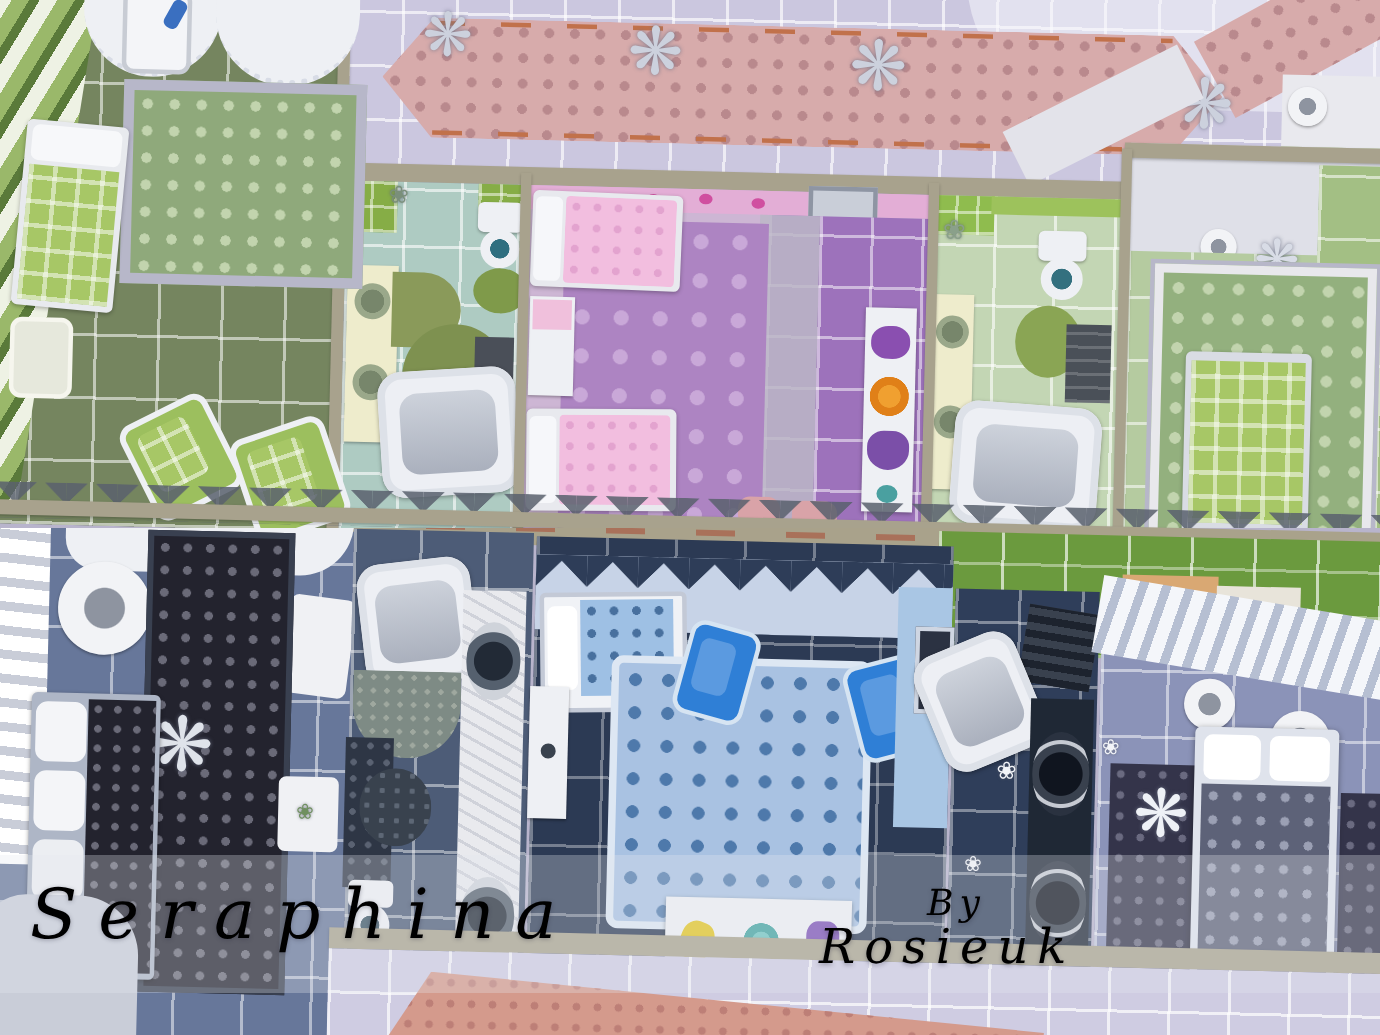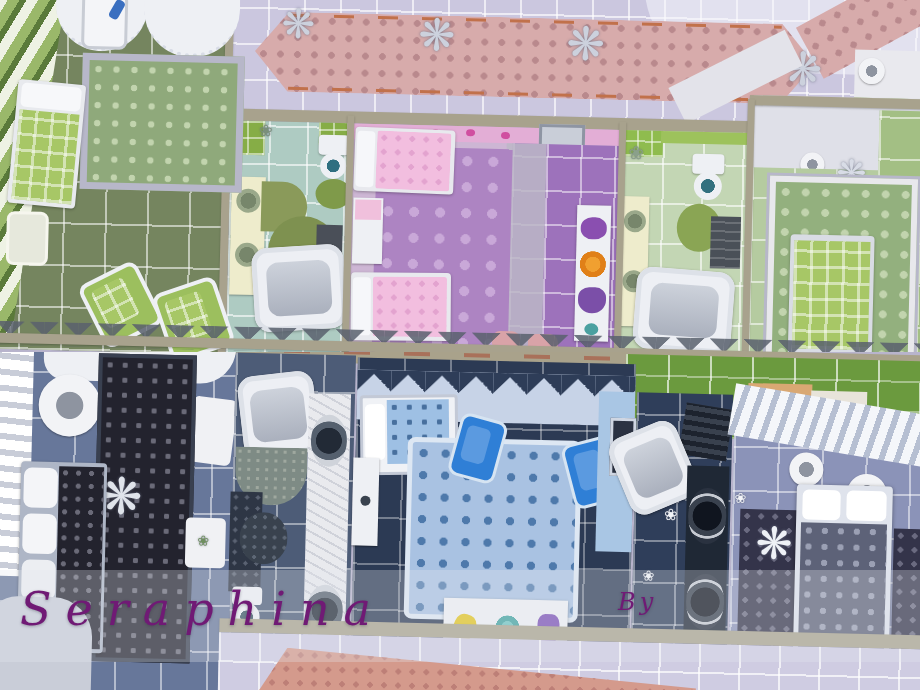--- a/index.html
+++ b/index.html
@@ -28,21 +28,21 @@
   .basin{border-radius:50%;}
   .zig{background-image:
         linear-gradient(135deg, var(--z) 25%, transparent 25%),
         linear-gradient(225deg, var(--z) 25%, transparent 25%);
        background-size:34px 100%;background-repeat:repeat-x;}
   .chand{line-height:1;color:#ccd1dd;text-shadow:0 0 3px rgba(110,115,135,.9);}
   .flower{line-height:1;color:#f2f4f8;text-shadow:0 0 2px rgba(90,95,110,.8);}
   .wall{background:#a8a28d;box-shadow:0 1px 2px rgba(0,0,0,.25);}
   .panel{position:absolute;left:0;width:920px;overflow:hidden;}
   .scene{position:absolute;inset:0;transform:rotate(1.4deg);}
-  .script{font-family:"DejaVu Serif","Liberation Serif",serif;font-style:italic;color:#701a75;
+  .script{font-family:"DejaVu Serif","Liberation Serif",serif;font-style:italic;color:#000000;
           text-shadow:0 1px 3px rgba(40,40,60,.35);white-space:nowrap;}
   .marble{background-color:#e9eaee;
           background-image:repeating-linear-gradient(28deg, rgba(160,165,180,.35) 0 2px, transparent 2px 9px);}
   .counter{background:#eeeccc;box-shadow:0 1px 2px rgba(0,0,0,.3);}
   .slats{background:repeating-linear-gradient(100deg,#f4f6fa 0 9px,#b6bfd2 9px 15px);}
 </style>
 </head>
 <body>
 
 <div id="stage">
@@ -273,14 +273,15 @@
       <div class="abs wall" style="left:222px;top:272px;width:730px;height:14px;"></div>
       <div class="abs tile" style="left:222px;top:286px;width:730px;height:70px;--c:#cfcce2;--s:40px;--g:.7;"></div>
       <div class="abs pat" style="left:255px;top:300px;width:445px;height:56px;--c:#d49a8c;--m:#bd7f77;--ms:14px;
                   clip-path:polygon(0 100%,8% 0,100% 55%,100% 100%);"></div>
     </div>
   </div>
 
   <div class="abs" style="left:0;top:570px;width:920px;height:92px;background:rgba(228,232,240,.30);"></div>
   <div class="abs script" style="left:20px;top:582px;font-size:46px;letter-spacing:14px;">Seraphina</div>
   <div class="abs script" style="left:618px;top:588px;font-size:24px;letter-spacing:4px;text-align:center;">By</div>
+  <div class="abs script" style="left:546px;top:612px;font-size:32px;letter-spacing:6px;">Rosieuk</div>
 
 </div>
 
 </body></html>

